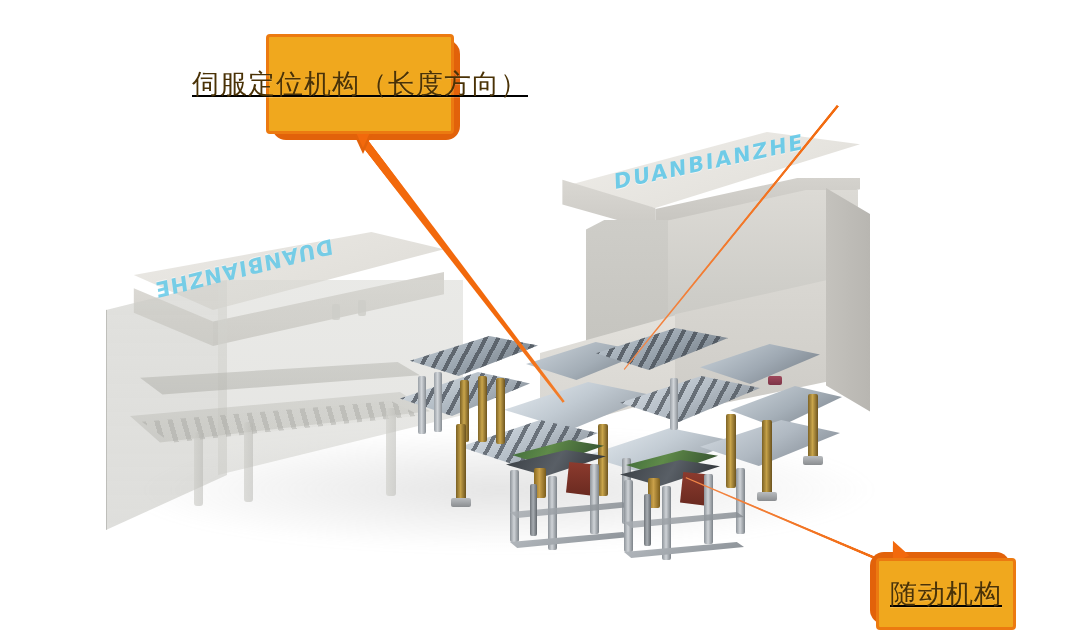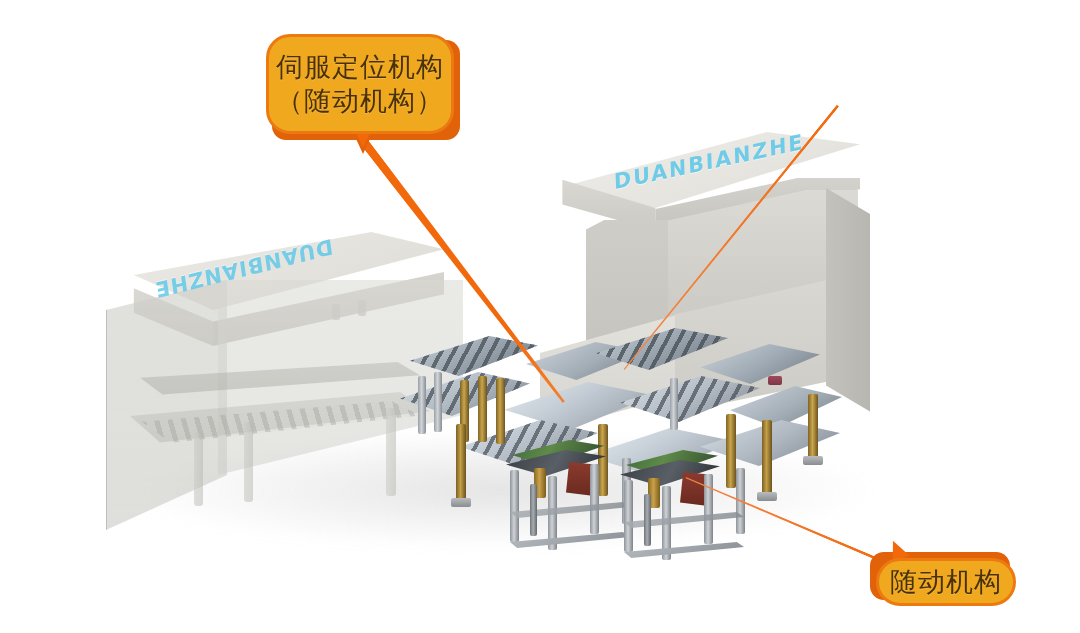--- a/index.html
+++ b/index.html
@@ -12,24 +12,25 @@
   
   .callout{position:absolute;box-sizing:border-box;}
   .callout .shadow{
     position:absolute;left:6px;top:6px;right:-6px;bottom:-6px;
     background:#e2620a;border-radius:14px;
   }
   .callout .body{
     position:absolute;left:0;top:0;right:0;bottom:0;
     background:#f0a81e;
     border:3px solid #ec7a10;
-    border-radius:24px;
-    display:flex;flex-direction:column;
+    border-radius:4px;
+    display:flex;flex-direction:row;
     align-items:center;justify-content:center;
     box-sizing:border-box;
+    text-decoration:underline;
   }
   .callout .line{
     color:#4a3206;
     font-size:27px;
     line-height:34px;
     letter-spacing:1px;
     white-space:nowrap;
     font-weight:500;
     text-shadow:0 1px 0 rgba(255,255,255,.18);
   }
@@ -324,26 +325,26 @@
   <div class="callout" style="left:266px;top:34px;width:188px;height:100px;">
     <div class="shadow"></div>
     <div class="tail" style="left:86px;top:96px;
                 border-left:11px solid transparent;border-right:11px solid transparent;
                 border-top:24px solid #e2620a;z-index:1;"></div>
     <div class="tail" style="left:88px;top:94px;
                 border-left:9px solid transparent;border-right:9px solid transparent;
                 border-top:20px solid #f2690c;z-index:2;"></div>
     <div class="body" style="z-index:3;">
       <div class="line">伺服定位机构</div>
-      <div class="line">（随动机构）</div>
+      <div class="line">（长度方向）</div>
     </div>
   </div>
 
 
-  <div class="callout" style="left:876px;top:558px;width:140px;height:48px;">
+  <div class="callout" style="left:876px;top:558px;width:140px;height:72px;">
     <div class="shadow" style="left:-6px;top:-6px;right:6px;bottom:6px;"></div>
     <div class="tail" style="left:12px;top:-18px;
                 border-left:9px solid transparent;border-right:9px solid transparent;
                 border-bottom:20px solid #f2690c;transform:rotate(-24deg);z-index:1;"></div>
     <div class="body" style="z-index:3;">
       <div class="line">随动机构</div>
     </div>
   </div>
 
 </div>

